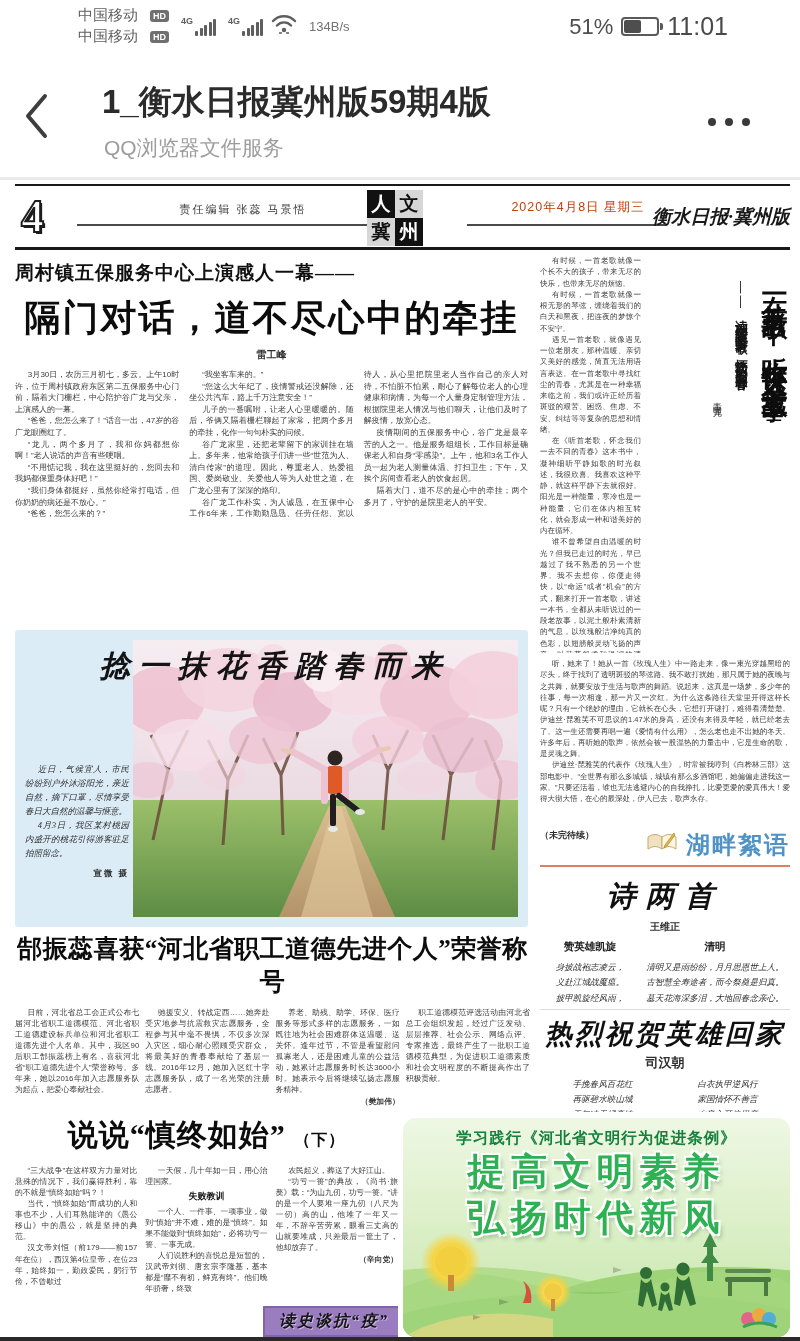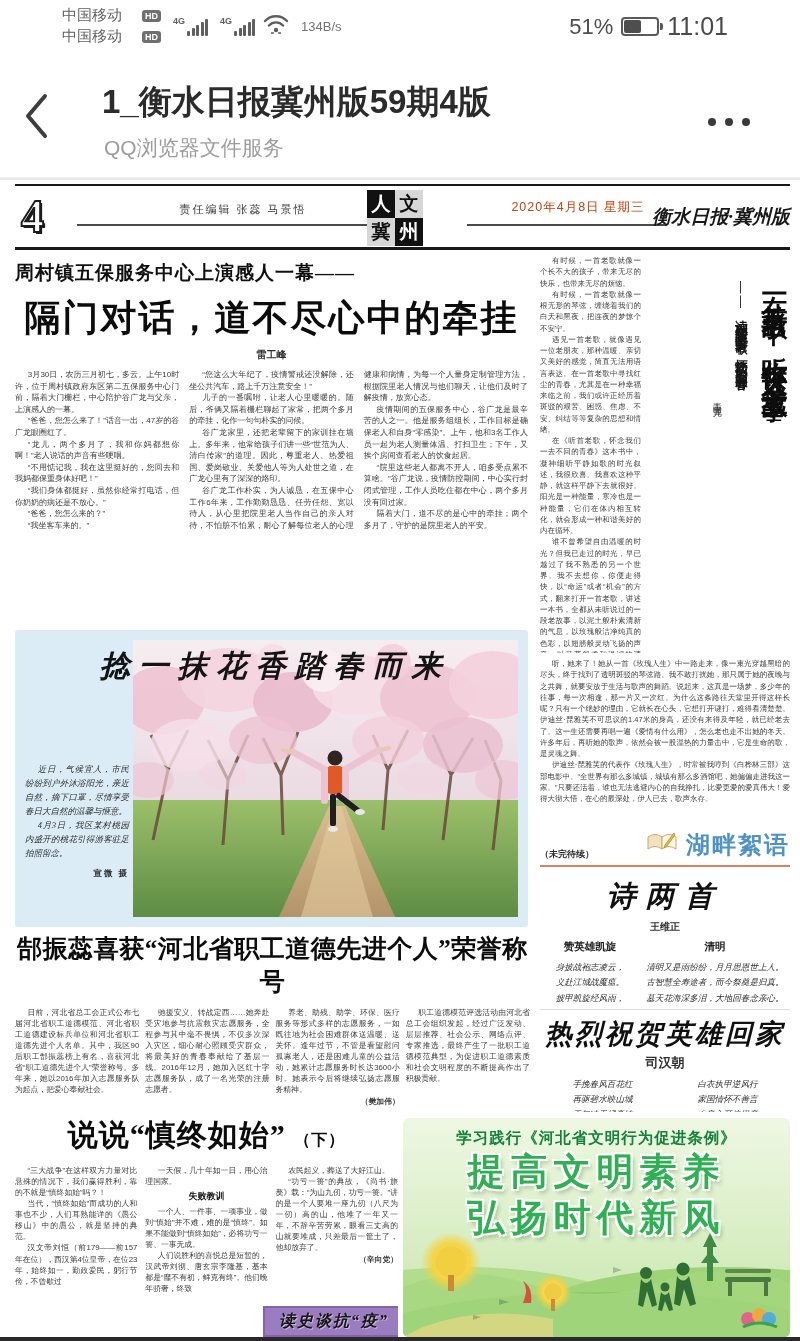--- a/index.html
+++ b/index.html
@@ -4,21 +4,21 @@
 <style>
   * { margin:0; padding:0; box-sizing:border-box; }
   html,body { background:#fff; }
   body { width:800px; height:1341px; position:relative; overflow:hidden;
          font-family:"Liberation Sans","DejaVu Sans",sans-serif; color:#3c3c3c; }
 
   
   .statusbar { position:absolute; top:0; left:0; right:0; height:58px; background:#fff; }
   .sb-left { position:absolute; left:62px; top:6px; display:flex; align-items:center; gap:8px; }
   .carriers { display:flex; flex-direction:column; gap:2px; }
-  .carrier-row { display:flex; align-items:center; gap:20px; font-size:15px; color:#5f5f5f; }
+  .carrier-row { display:flex; align-items:center; gap:12px; font-size:15px; color:#5f5f5f;margin-left:16px; }
   .hd-badge { background:#6f6f6f; color:#fff; font-size:9px; font-weight:bold; border-radius:3px; padding:1px 3px; }
   .net-group { display:flex; align-items:flex-end; gap:2px; margin-left:4px; }
   .net-label { font-size:9px; color:#5f5f5f; font-weight:bold; margin-bottom:10px; }
   .bars { display:flex; align-items:flex-end; gap:1.5px; height:18px; }
   .bars i { display:block; width:3px; background:#5f5f5f; border-radius:1px; }
   .speed { display:flex; flex-direction:row; font-size:13px; color:#737373; line-height:15px; margin-left:4px;justify-content:space-between; }
   .sb-right { position:absolute; right:72px; top:12px; display:flex; align-items:center; gap:8px; }
   .batt-pct { font-size:22px; color:#4e4e4e; }
   .battery { width:38px; height:19px; border:2px solid #5a5a5a; border-radius:4px; position:relative; }
   .battery::after { content:""; position:absolute; right:-6px; top:4px; width:3px; height:7px; background:#5a5a5a; border-radius:0 2px 2px 0; }
@@ -66,21 +66,21 @@
   .essay-top { display:flex; height:398px; overflow:hidden; }
   .essay-bodytop { width:106px; font-size:7.5px; line-height:1.5; text-align:justify; color:#3d3d3d; overflow:hidden; padding-right:5px; }
   .essay-bodytop p { text-indent:1.6em; }
   .essay-titleblock { flex:1; writing-mode:vertical-rl; padding-top:20px; overflow:hidden; }
   .essay-title { font-size:26px; font-weight:900; color:#0d0d0d; letter-spacing:5px; line-height:1.25; font-family:"Liberation Serif",serif; }
   .essay-title .suffix { font-size:15px; letter-spacing:2px; font-weight:700; }
   .essay-subtitle { font-size:12.5px; font-weight:700; color:#161616; letter-spacing:2px; margin-right:8px; margin-top:6px; line-height:1.3; font-family:"Liberation Serif",serif; }
   .essay-author { font-size:9px; color:#2c2c2c; margin-right:10px; margin-top:120px; letter-spacing:2px; }
   .essay-bodybottom { margin-top:5px; height:168px; font-size:7.5px; line-height:1.5; text-align:justify; color:#3d3d3d; overflow:hidden; }
   .essay-bodybottom p { text-indent:1.6em; }
-  .essay-footer { margin-top:3px; display:flex; justify-content:space-between; align-items:flex-end; border-bottom:2px solid #d9825f; padding-bottom:4px; }
+  .essay-footer { margin-top:3px; display:flex; justify-content:space-between; align-items:flex-start; border-bottom:2px solid #d9825f; padding-bottom:4px; }
   .tbc { font-size:9px; font-weight:700; color:#2c2c2c; }
   .col-badge { display:flex; align-items:center; gap:6px; }
   .col-badge .name { font-size:24px; font-weight:900; color:#4e92c6; letter-spacing:2px; font-family:Liberation Serif, serif; }
 
   
   .photobox { position:absolute; left:15px; top:450px; width:513px; height:297px; background:#dbecf7; border-radius:3px; overflow:hidden; }
   .photo { position:absolute; left:118px; top:10px; width:385px; height:277px; }
   .photo-title { position:absolute; left:60px; top:16px; width:400px; text-align:center; z-index:3;
                  font-size:30px; font-weight:900; color:#141414; letter-spacing:9px; font-family:"Liberation Serif",serif; font-style:italic; }
   .photo-caption { position:absolute; left:10px; top:132px; width:104px; z-index:2; font-size:8.5px; line-height:1.65;
@@ -123,21 +123,21 @@
   .bessay-col { flex:1; font-size:7.8px; line-height:1.42; text-align:justify; color:#3b3b3b; overflow:hidden; }
   .bessay-col p { text-indent:1.6em; }
   .bessay-subhead { text-align:center; font-weight:900; color:#111; font-size:9px; margin:3px 0; text-indent:0 !important; }
   .bessay-credit { text-align:right; font-weight:700; }
   .hist-badge { position:absolute; left:248px; bottom:0px; width:142px; height:31px; background:#9a7cc0; border:2px solid #8265a8;
                 display:flex; align-items:center; justify-content:center; }
   .hist-badge span { font-size:16px; font-weight:900; color:#161616; letter-spacing:2px; font-family:"Liberation Serif",serif; font-style:italic;
                      text-shadow:1px 1px 0 rgba(255,255,255,.45); }
 
   
-  .ad { position:absolute; left:403px; top:938px; width:387px; height:219px; overflow:hidden; border-radius:6px;
+  .ad { position:absolute; left:403px; top:938px; width:387px; height:219px; overflow:hidden; border-radius:13px;
         background:linear-gradient(180deg,#eef7e3 0%,#ddf0ca 45%,#c5e5a9 100%); }
   .ad-tagline { position:relative; z-index:2; text-align:center; margin-top:10px; font-size:15.5px; font-weight:900; color:#15813c; letter-spacing:1px; }
   .ad-line { position:relative; z-index:2; text-align:center; font-size:37px; font-weight:900; color:#2fb153; letter-spacing:6px;
              font-family:"Liberation Serif",serif; line-height:1.25;
              text-shadow:-2px -2px 0 #fff,2px -2px 0 #fff,-2px 2px 0 #fff,2px 2px 0 #fff,3px 4px 4px rgba(40,90,40,.35); }
   .ad-scene { position:absolute; left:0; right:0; bottom:0; height:130px; z-index:1; }
 </style>
 </head>
 <body>
 
@@ -240,21 +240,20 @@
         <p>“龙儿，两个多月了，我和你妈都想你啊！”老人说话的声音有些哽咽。</p>
         <p>“不用惦记我，我在这里挺好的，您回去和我妈都保重身体好吧！”</p>
         <p>“我们身体都挺好，虽然你经常打电话，但你奶奶的病还是不放心。”</p>
         <p>“爸爸，您怎么来的？”</p>
         <p>“我坐客车来的。”</p>
         <p>“您这么大年纪了，疫情警戒还没解除，还坐公共汽车，路上千万注意安全！”</p>
         <p>儿子的一番嘱咐，让老人心里暖暖的。随后，爷俩又隔着栅栏聊起了家常，把两个多月的牵挂，化作一句句朴实的问候。</p>
         <p>谷广龙家里，还把老辈留下的家训挂在墙上。多年来，他常给孩子们讲一些“世范为人、清白传家”的道理。因此，尊重老人、热爱祖国、爱岗敬业、关爱他人等为人处世之道，在广龙心里有了深深的烙印。</p>
         <p>谷广龙工作朴实，为人诚恳，在五保中心工作6年来，工作勤勤恳恳、任劳任怨、宽以待人，从心里把院里老人当作自己的亲人对待，不怕脏不怕累，耐心了解每位老人的心理健康和病情，为每一个人量身定制管理方法，根据院里老人情况与他们聊天，让他们及时了解疫情，放宽心态。</p>
         <p>疫情期间的五保服务中心，谷广龙是最辛苦的人之一。他是服务组组长，工作目标是确保老人和自身“零感染”。上午，他和3名工作人员一起为老人测量体温、打扫卫生；下午，又挨个房间查看老人的饮食起居。</p>
-        <p>“院里这些老人都离不开人，咱多受点累不算啥。”谷广龙说，疫情防控期间，中心实行封闭式管理，工作人员吃住都在中心，两个多月没有回过家。</p>
         <p>隔着大门，道不尽的是心中的牵挂；两个多月了，守护的是院里老人的平安。</p>
       </div>
   </div>
 
   <div class="essay">
     <div class="essay-top">
       <div class="essay-bodytop">
           <p>有时候，一首老歌就像一个长不大的孩子，带来无尽的快乐，也带来无尽的烦恼。</p>
           <p>有时候，一首老歌就像一根无形的琴弦，缠绕着我们的白天和黑夜，把连夜的梦惊个不安宁。</p>
           <p>遇见一首老歌，就像遇见一位老朋友，那种温暖、亲切又美好的感觉，简直无法用语言表达。在一首老歌中寻找红尘的青春，尤其是在一种幸福来临之前，我们或许正经历着斑驳的艰苦、困惑、焦虑、不安、纠结等等复杂的思想和情绪。</p>

